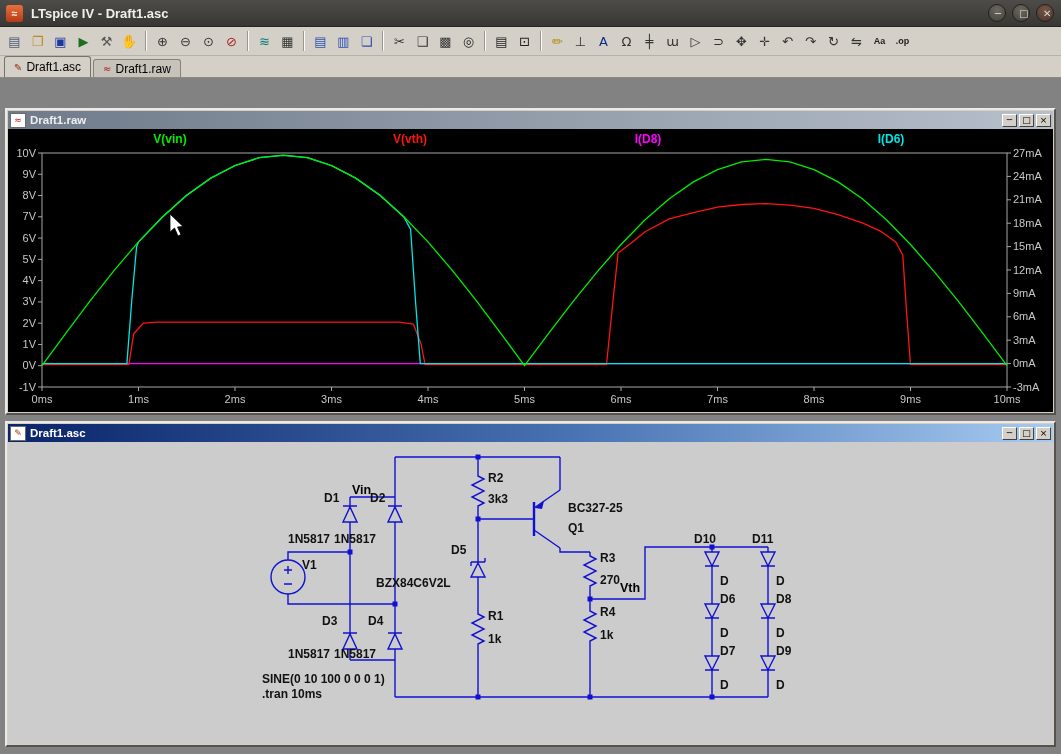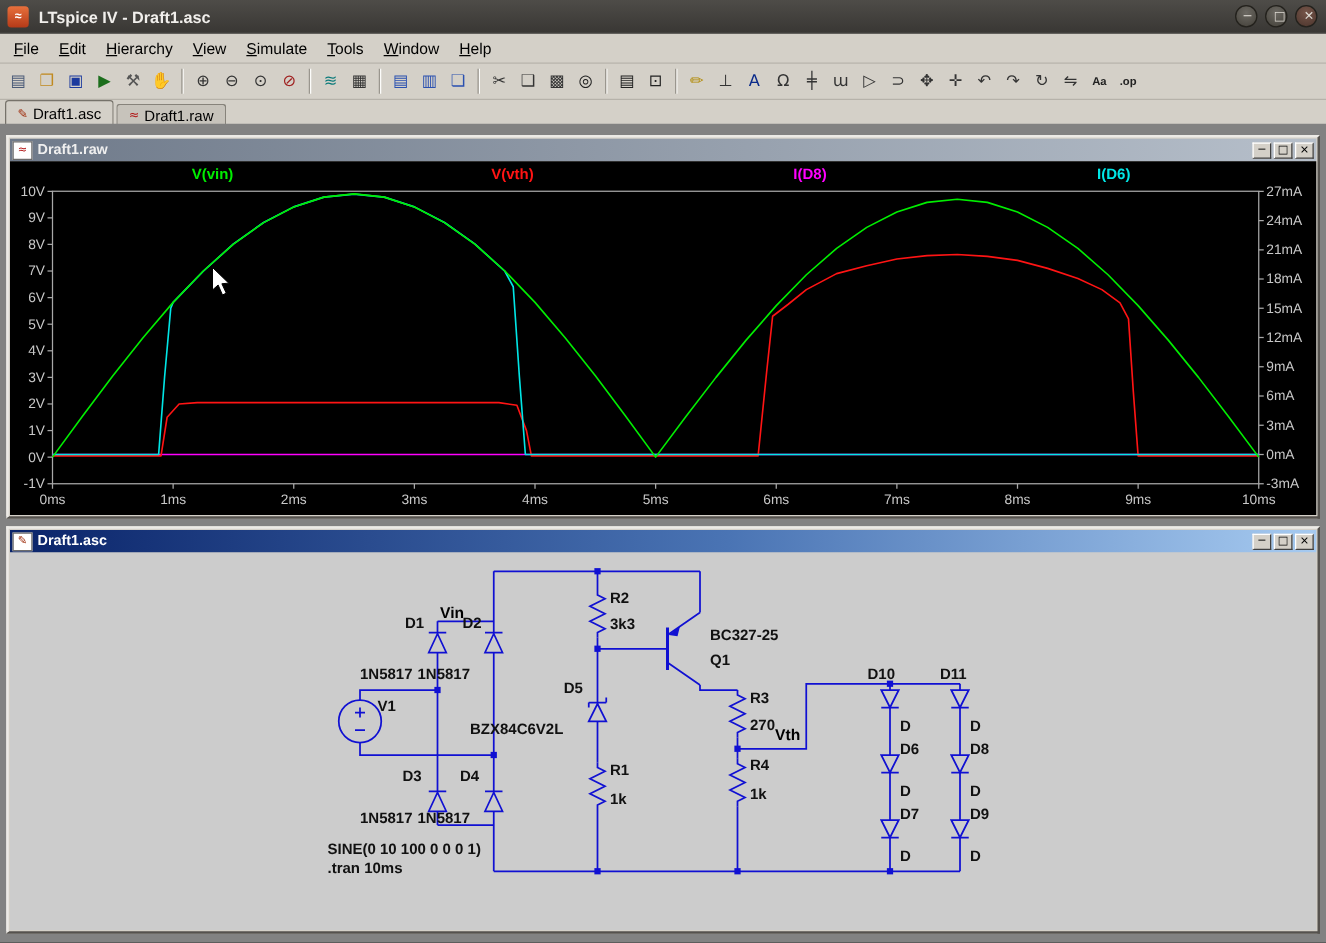--- a/index.html
+++ b/index.html
@@ -73,30 +73,20 @@
   <div class="titlebar">
     <div class="win-icon">≈</div>
     <div class="win-title">LTspice IV - Draft1.asc</div>
     <div class="win-btns">
       <button class="circle-btn">─</button>
       <button class="circle-btn">□</button>
       <button class="circle-btn close">✕</button>
     </div>
   </div>
 
-  <div class="menubar" id="menubar">
-      <span class="menu-item"><u>F</u>ile</span>
-      <span class="menu-item"><u>E</u>dit</span>
-      <span class="menu-item"><u>H</u>ierarchy</span>
-      <span class="menu-item"><u>V</u>iew</span>
-      <span class="menu-item"><u>S</u>imulate</span>
-      <span class="menu-item"><u>T</u>ools</span>
-      <span class="menu-item"><u>W</u>indow</span>
-      <span class="menu-item"><u>H</u>elp</span>
-    </div>
 
   <div class="toolbar" id="toolbar">
       <div class="tb-group">
         <button class="tb-btn" title="new-schematic">
           <span style="color: rgb(74, 90, 120);">▤</span>
         </button>
         <button class="tb-btn" title="open">
           <span style="color: rgb(192, 138, 32);">❐</span>
         </button>
         <button class="tb-btn" title="save">

